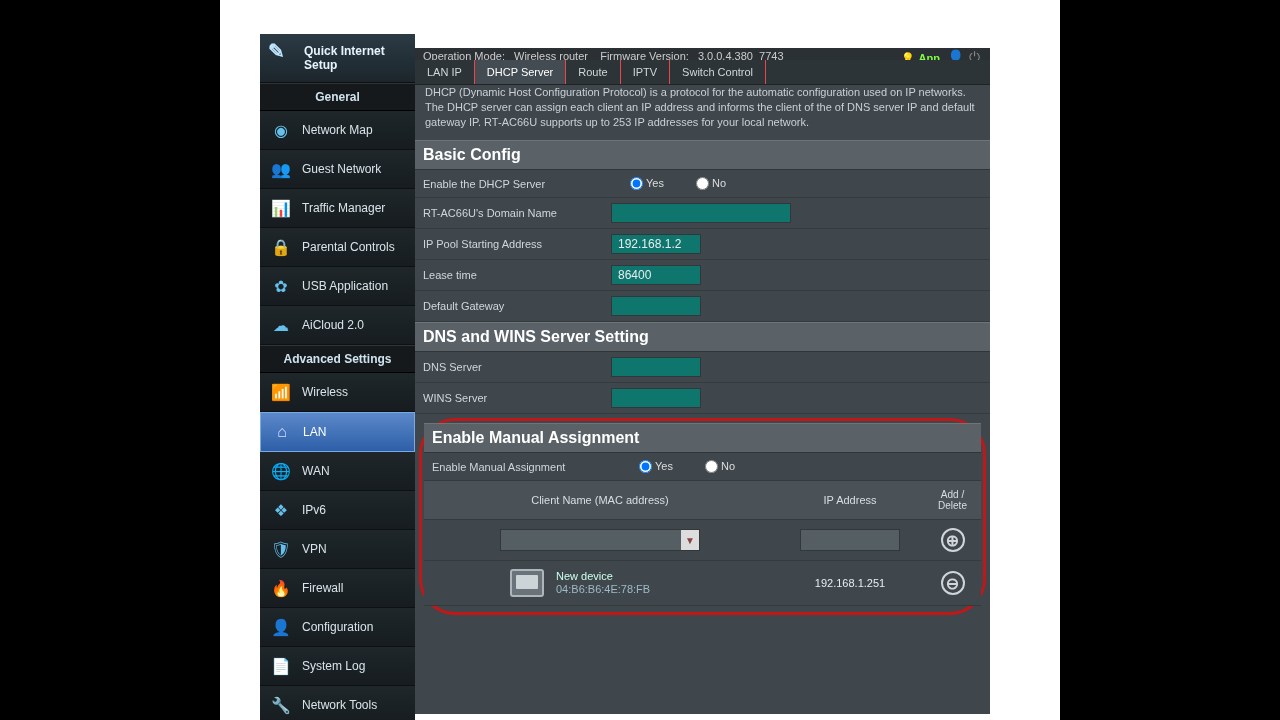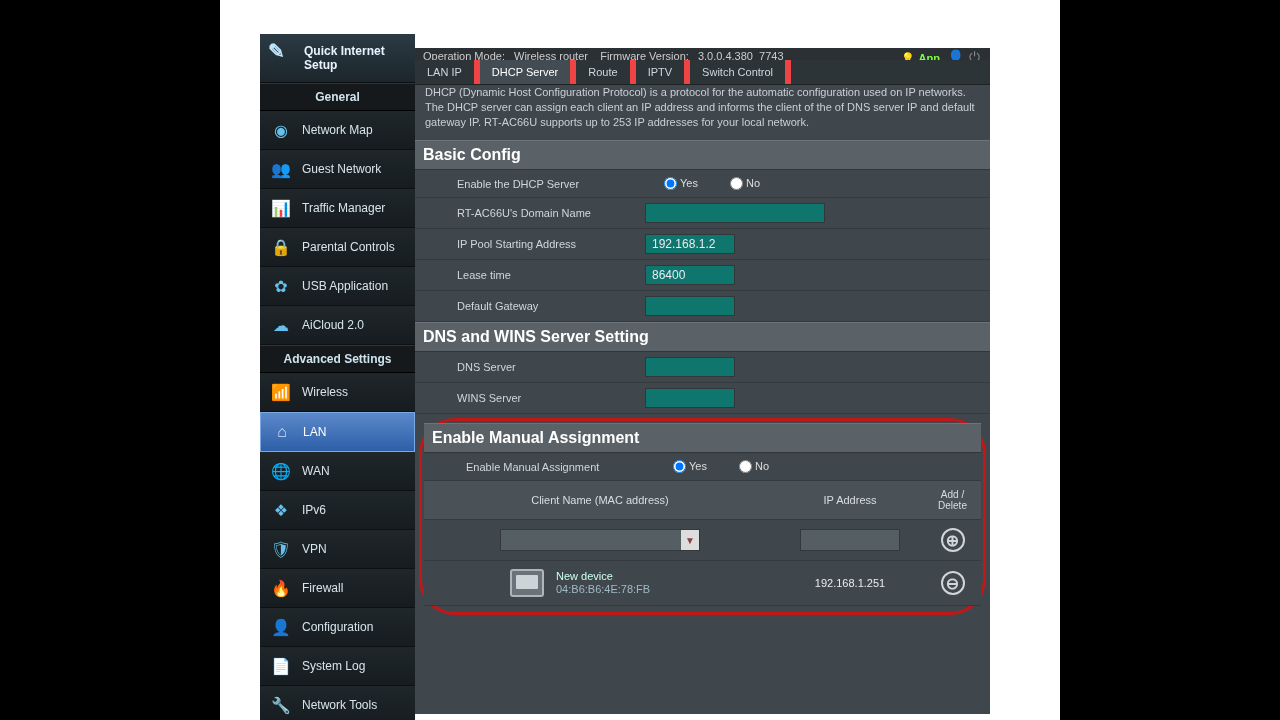--- a/index.html
+++ b/index.html
@@ -115,21 +115,21 @@
   }
   .tabs {
     display:flex;
     background:#2d3438;
     border-bottom:1px solid #1e2326;
     font-size:11px;
   }
   .tab {
     padding:6px 12px;
     color:#cfd7dc;
-    border-right:6px solid #ef4444;
+    border-right:1px solid #ef4444;
     cursor:pointer;
     background:#2d3438;
   }
   .tab.active {
     background:#434c52;
     color:#fff;
   }
   .page-title {
     font-size:15px;
     font-weight:bold;
@@ -154,21 +154,21 @@
   .row {
     display:flex;
     align-items:center;
     padding:5px 8px;
     font-size:11px;
     color:#d0d7db;
     background:#3f474c;
     border-bottom:1px solid #343b3f;
     min-height:28px;
   }
-  .row .label { width:188px;margin-left:34px; }
+  .row .label { width:188px; }
   .row .ctrl input[type=text] {
     background:#0f766e;
     border:1px solid #323739;
     color:#e6ecef;
     padding:2px 6px;
     font-size:12px;
     width:150px;
     height:20px;
   }
   .row .ctrl input[type=text].wide { width:180px; }

